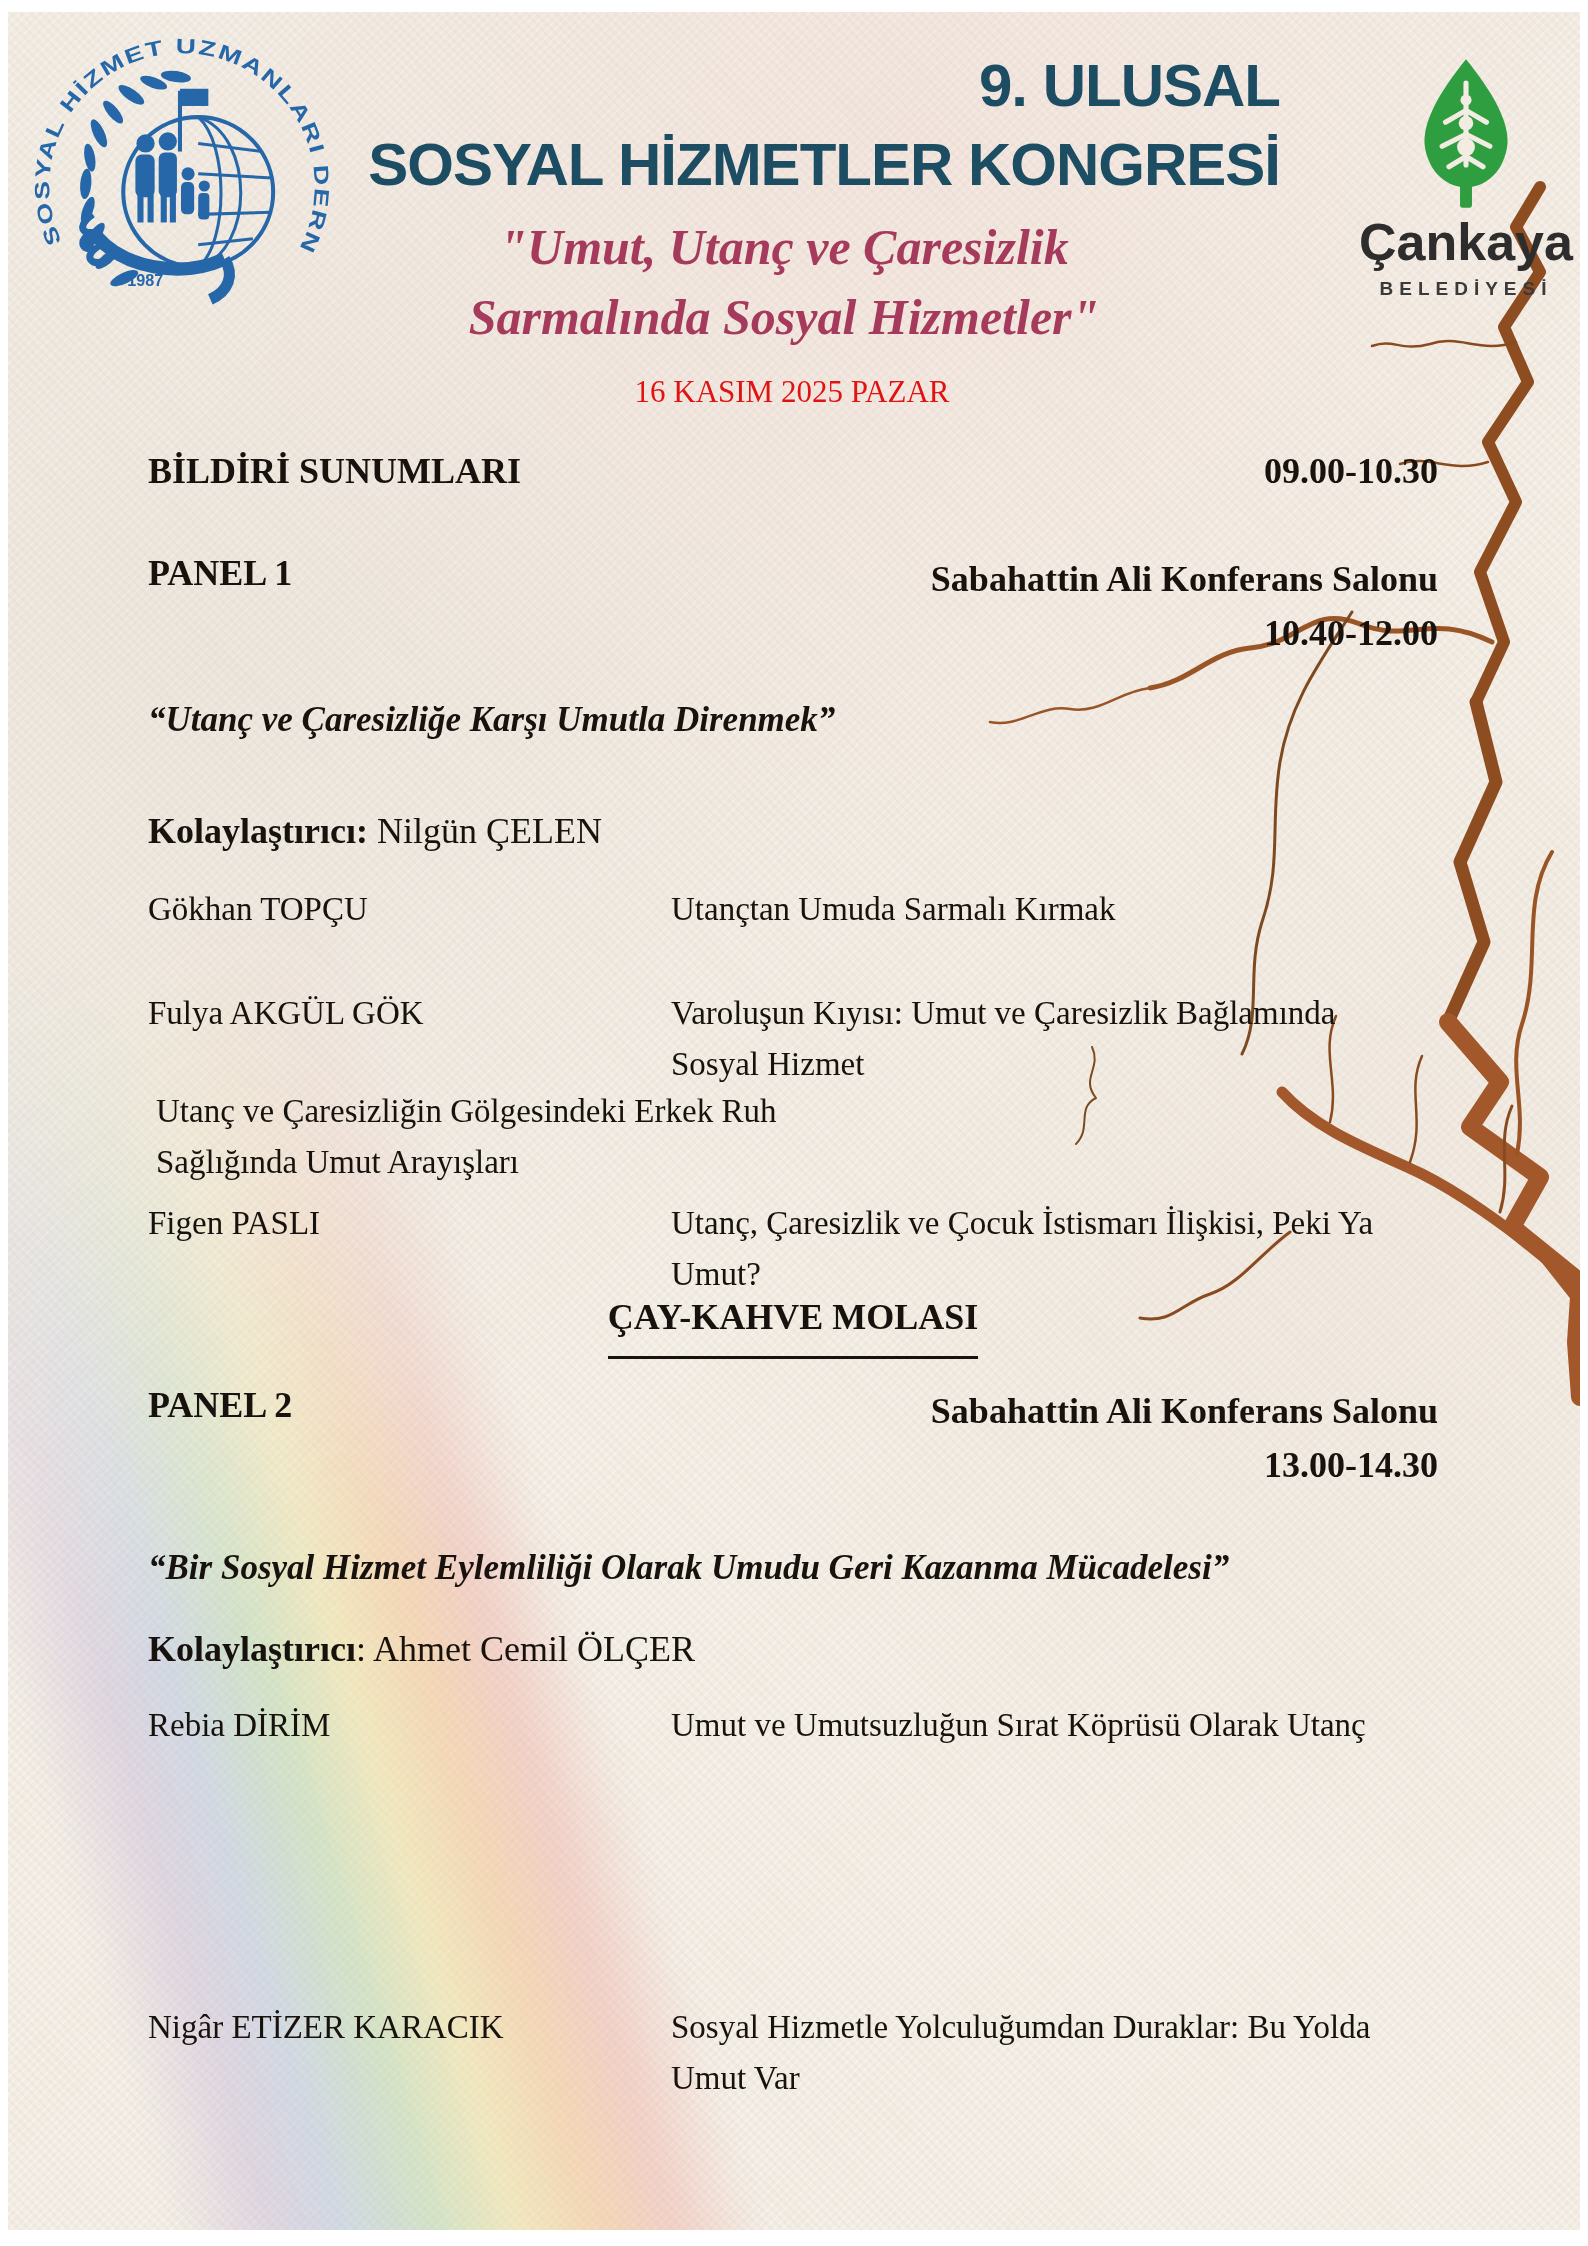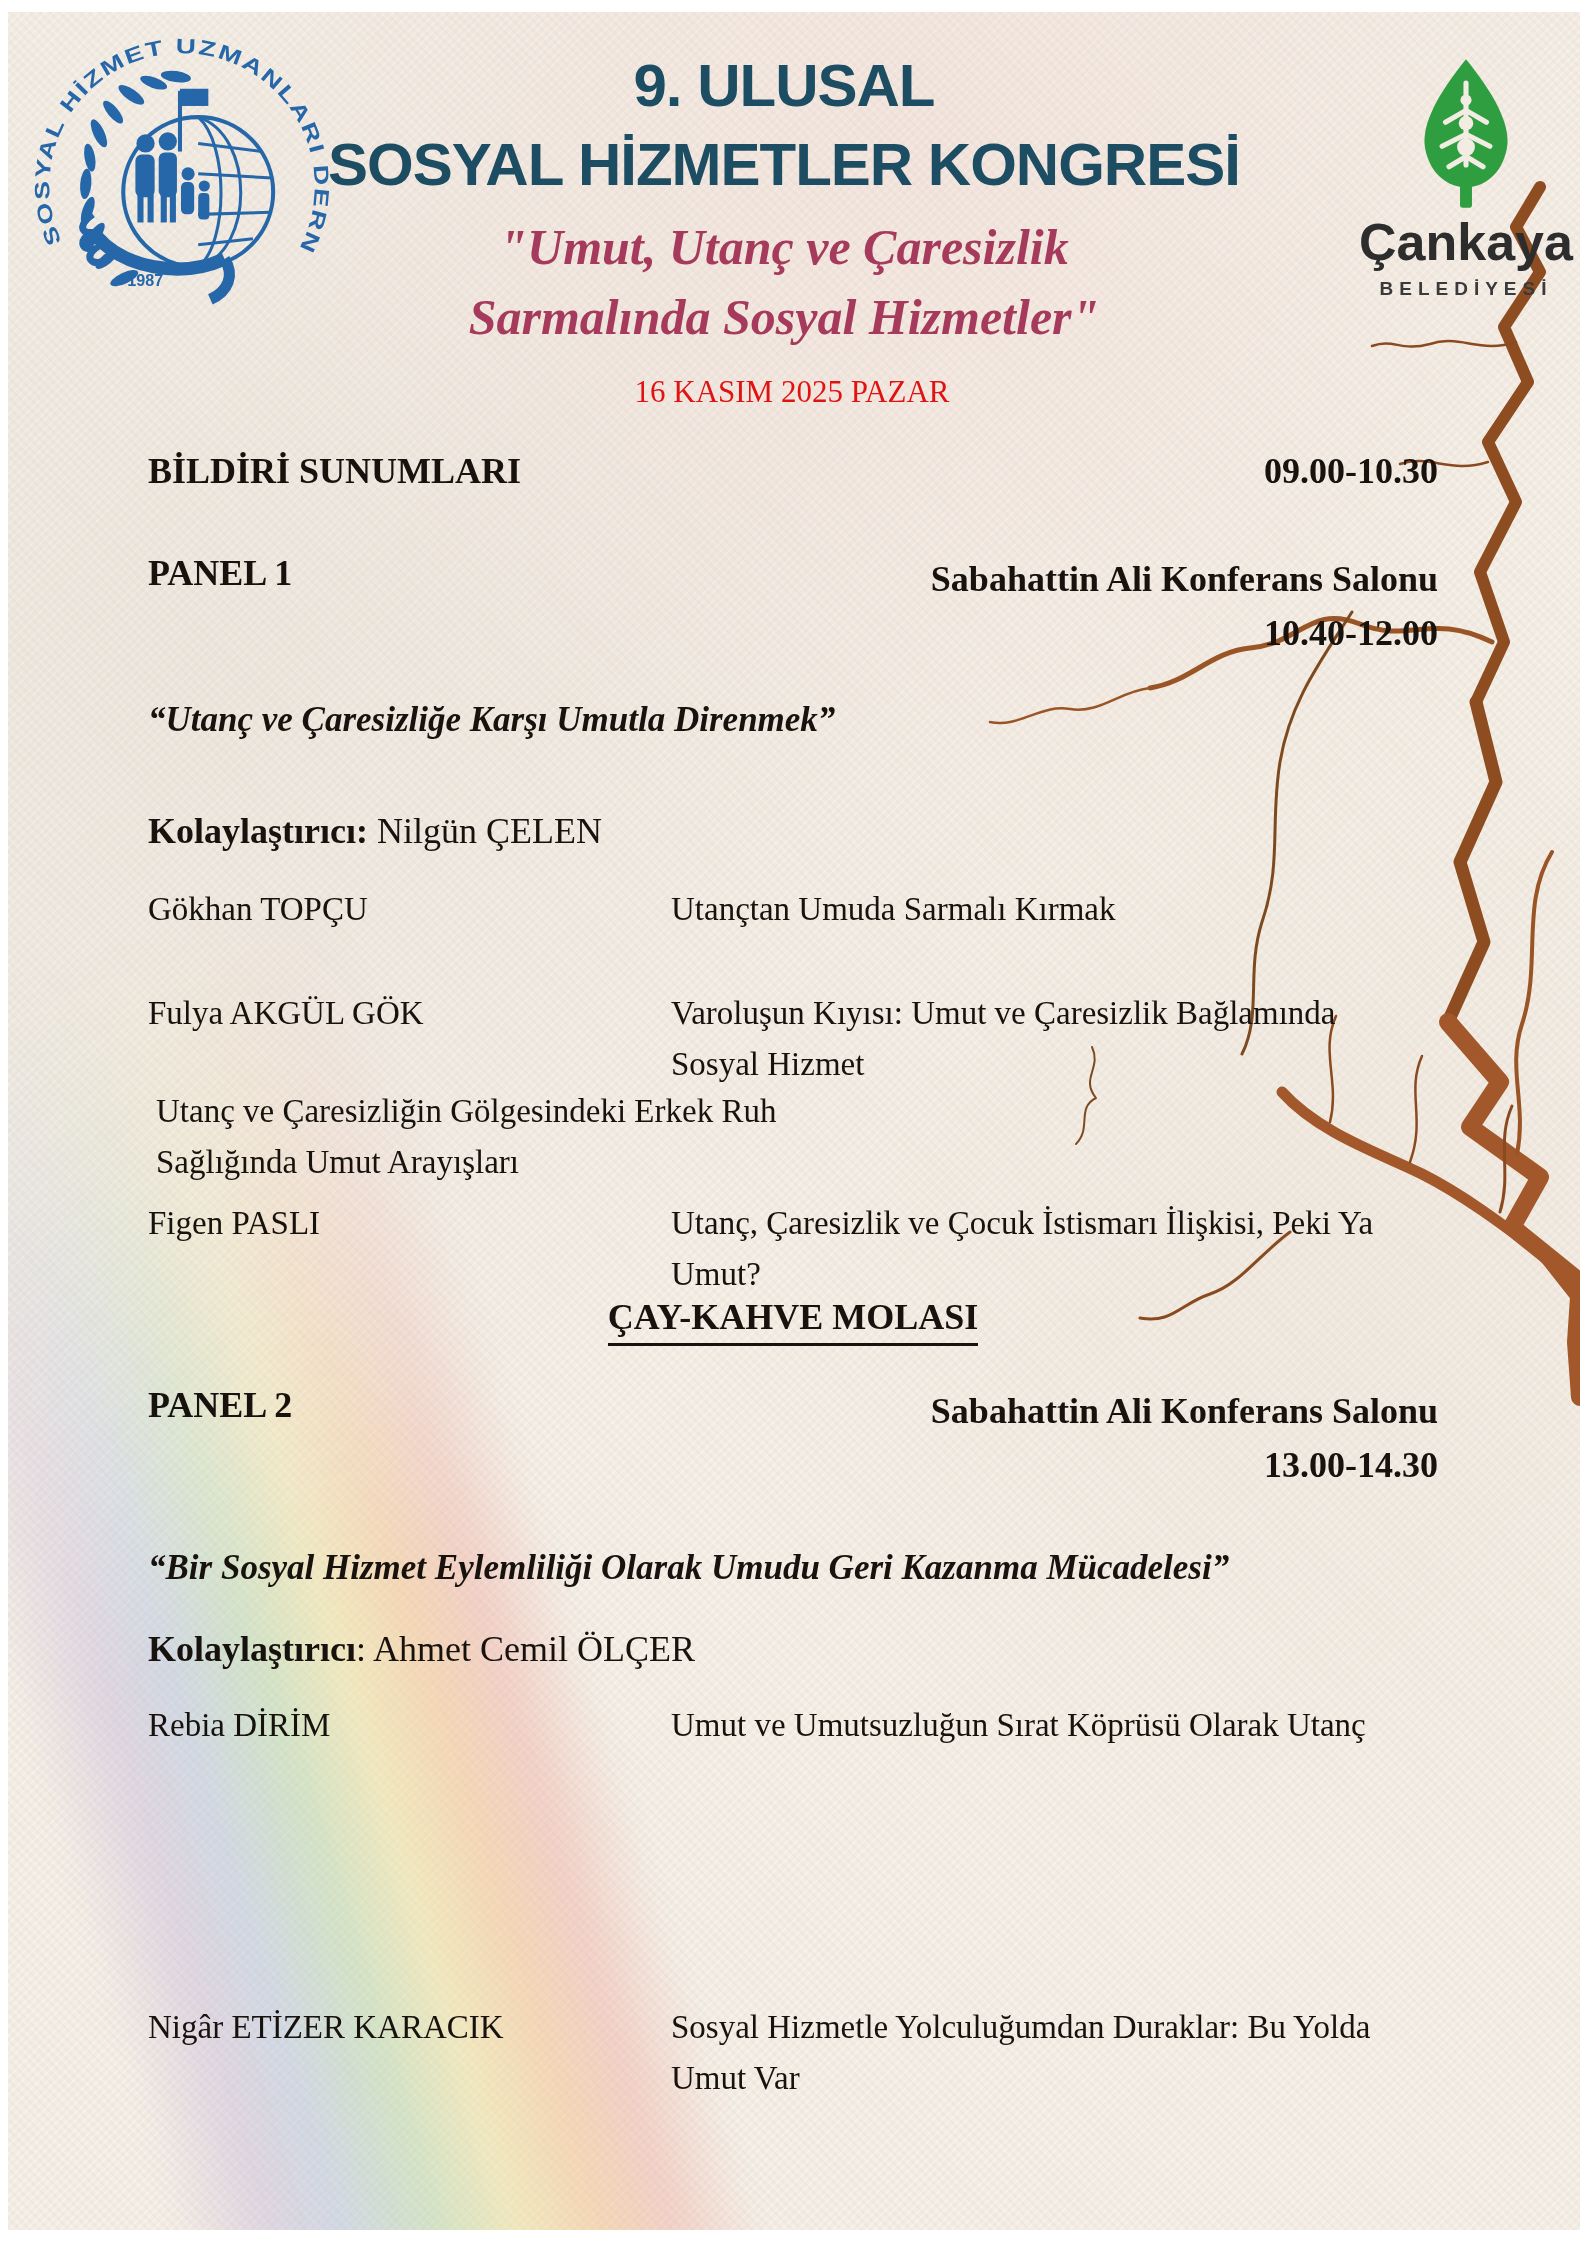--- a/index.html
+++ b/index.html
@@ -24,21 +24,21 @@
     filter:blur(10px);opacity:.85;
     -webkit-mask-image:linear-gradient(180deg, rgba(0,0,0,0) 0%, rgba(0,0,0,.25) 15%, #000 45%);
     mask-image:linear-gradient(180deg, rgba(0,0,0,0) 0%, rgba(0,0,0,.25) 15%, #000 45%);
     z-index:1;}
   .branches{position:absolute;right:0;top:130px;width:600px;height:1420px;z-index:1;}
   
   .assoc-logo{position:absolute;left:18px;top:18px;width:312px;height:312px;z-index:3;}
   .ring-text{font-family:"Liberation Sans",sans-serif;font-weight:bold;font-size:20.5px;
     fill:#2667a9;letter-spacing:1.5px;}
   .yr{font-family:"Liberation Sans",sans-serif;font-weight:bold;font-size:16px;fill:#2667a9;}
-  .title-block{position:absolute;left:280px;right:300px;top:34px;text-align:center;
+  .title-block{position:absolute;left:280px;right:300px;top:34px;text-align:right;
     font-family:"Liberation Sans",sans-serif;font-weight:bold;font-size:60px;
     letter-spacing:-1px;line-height:1.32;color:#1c4d62;z-index:3;}
   .subtitle{position:absolute;left:280px;right:300px;top:200px;text-align:center;
     font-style:italic;font-weight:bold;font-size:50px;line-height:1.40;color:#a53a5c;z-index:3;}
   .date{position:absolute;left:138px;right:142px;top:362px;text-align:center;
     font-weight:normal;font-size:31px;color:#e11212;z-index:3;}
   .cankaya{position:absolute;left:1330px;top:42px;width:256px;text-align:center;z-index:3;
     font-family:"Liberation Sans",sans-serif;}
   .cankaya svg{width:128px;height:158px;display:block;margin:0 auto;}
   .ck-name{font-weight:bold;font-size:52px;color:#2d2d2d;margin-top:0px;letter-spacing:0px;}
@@ -50,21 +50,21 @@
   .rt{text-align:right;line-height:1.5;}
   .theme{position:absolute;left:140px;right:142px;text-align:left;
     font-style:italic;font-weight:bold;font-size:35px;z-index:3;}
   .facil{position:absolute;left:140px;font-size:36px;z-index:3;}
   .facil b{font-weight:bold;}
   .talk{position:absolute;left:140px;display:flex;font-size:33px;line-height:1.55;z-index:3;justify-content:flex-end;}
   .talk .sp{width:515px;flex:none;}
   .talk .ti{width:745px;flex:none;margin-left:8px;}
   .break-row{position:absolute;left:140px;right:142px;text-align:center;
     font-weight:bold;font-size:36px;z-index:3;}
-  .break-row span{border-bottom:3px solid #17120e;padding-bottom:6px;}
+  .break-row span{border-bottom:3px solid #17120e;padding-bottom:19px;}
 </style>
 </head>
 <body>
 
 <div class="paper">
 
   <div class="rainbow"></div>
 
   <svg class="branches" viewBox="0 0 600 1420" fill="none" stroke-linecap="round" stroke-linejoin="round">
     <path d="M560,45 L536,85 L560,130 L524,185 L548,240 L508,300 L536,360 L500,430 L524,500 L496,560" stroke="#8e4d20" stroke-width="12"></path>

